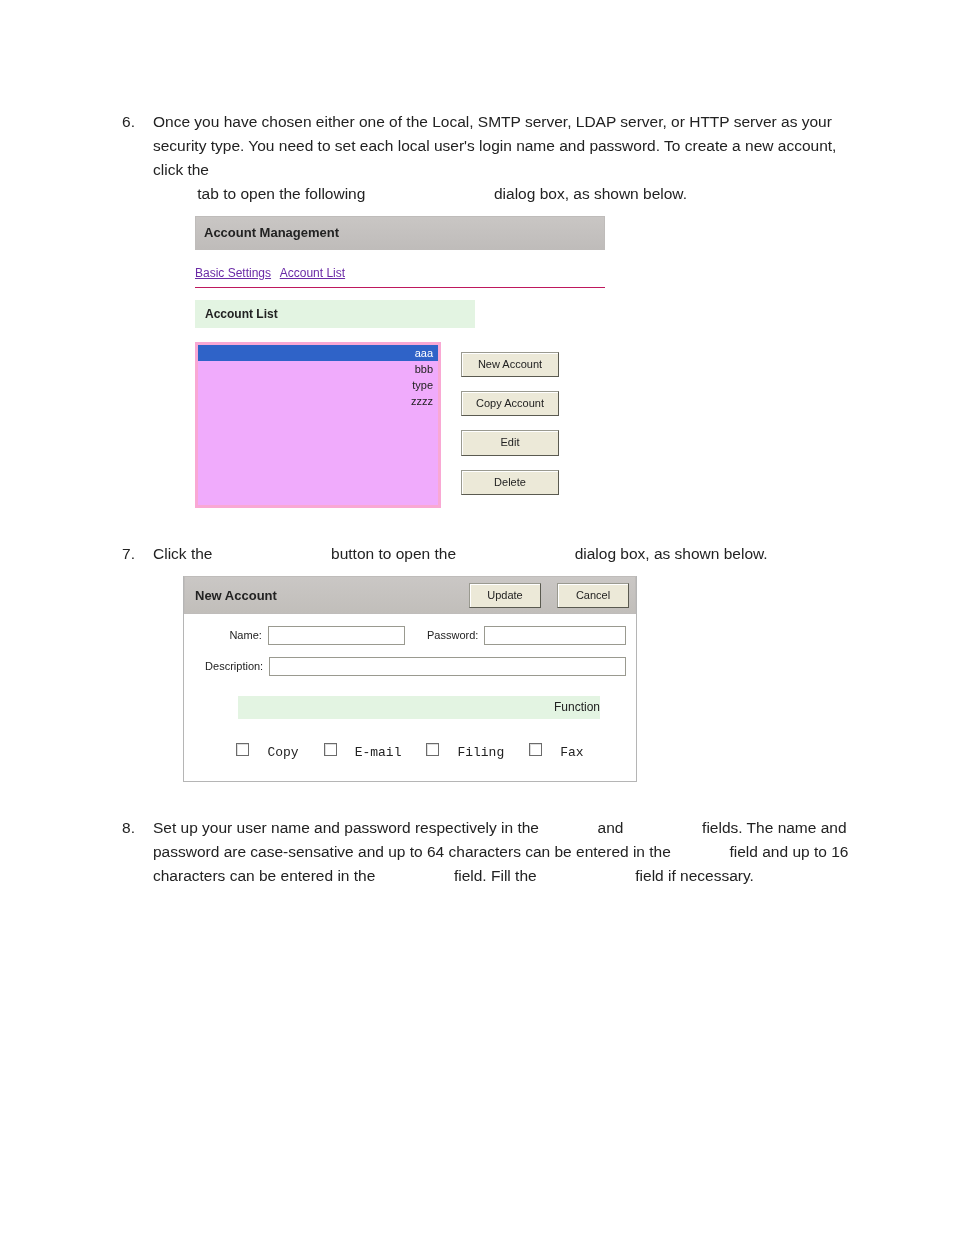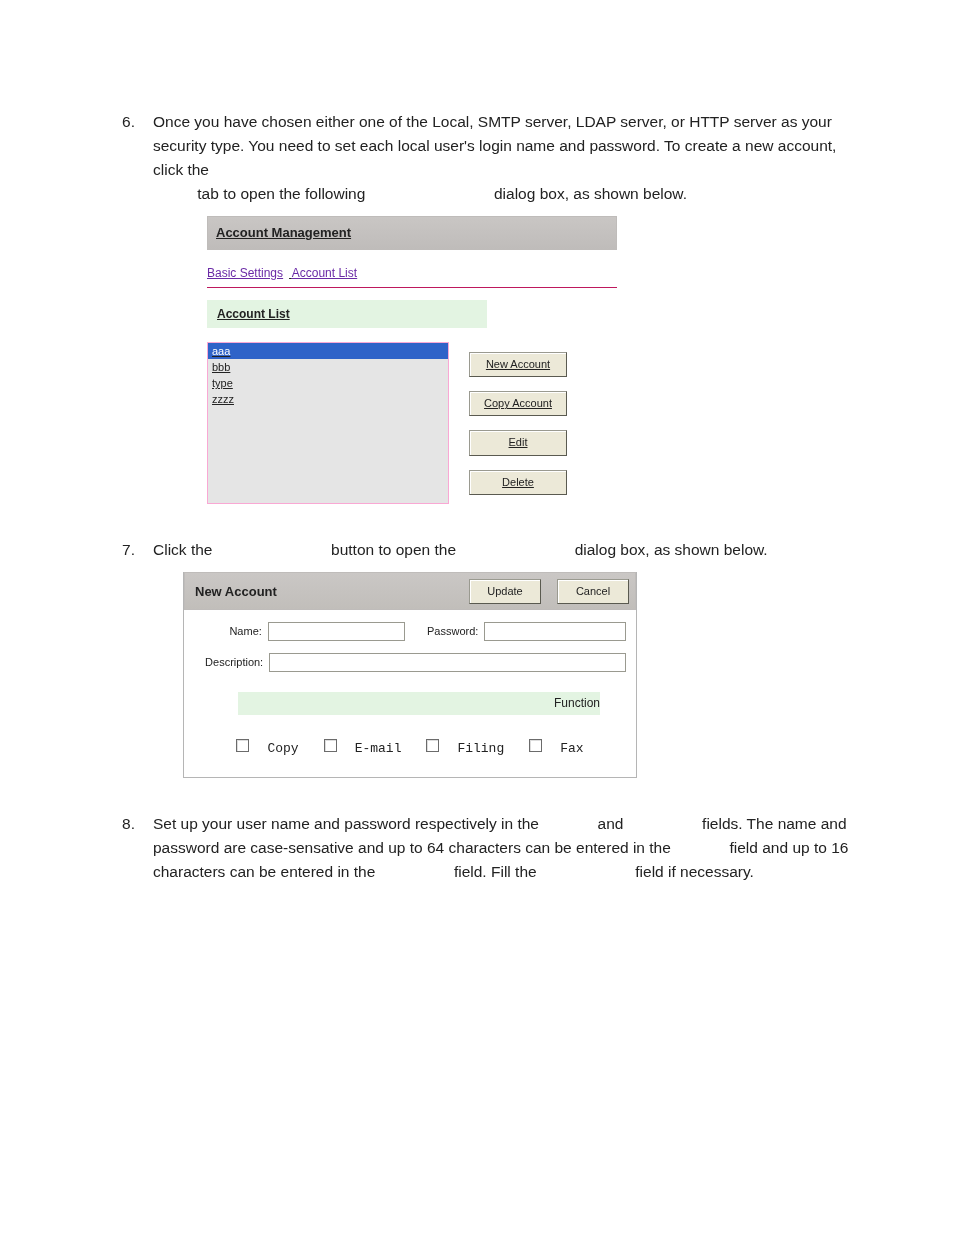--- a/index.html
+++ b/index.html
@@ -31,25 +31,24 @@
   ol.steps > li .num {
     min-width: 30px;
     text-align: right;
   }
   ol.steps > li .body {
     flex: 1;
   }
 
   
   .acct-mgmt {
-    margin: 10px 0 0 54px;
+    margin: 10px 0 0 42px;
     width: 410px;
     font-family: "MS Sans Serif", Tahoma, sans-serif;
     font-size: 12px;
-    text-decoration: underline;
   }
   .am-title {
     background: linear-gradient(#c9c6c4, #bfbcba);
     border: 1px solid #bfbcba;
     padding: 6px 8px;
     font-weight: bold;
     font-size: 13px;
     color: #222;
   }
   .am-tabs {
@@ -71,24 +70,25 @@
     width: 260px;
   }
   .am-body {
     display: flex;
     gap: 20px;
     margin-top: 14px;
   }
   .am-listbox {
     width: 240px;
     height: 160px;
-    border: 1px solid #f9a8d4;
-    background: #e5e5e5;
+    border: 3px solid #f9a8d4;
+    background: #f0abfc;
     font-size: 11px;
     overflow: hidden;
+    text-align: right;
   }
   .am-listbox .item {
     padding: 1px 5px 1px 4px;
     line-height: 14px;
     font-family: Tahoma, sans-serif;
   }
   .am-listbox .item.selected {
     background: #2f63c8;
     color: #fff;
   }

